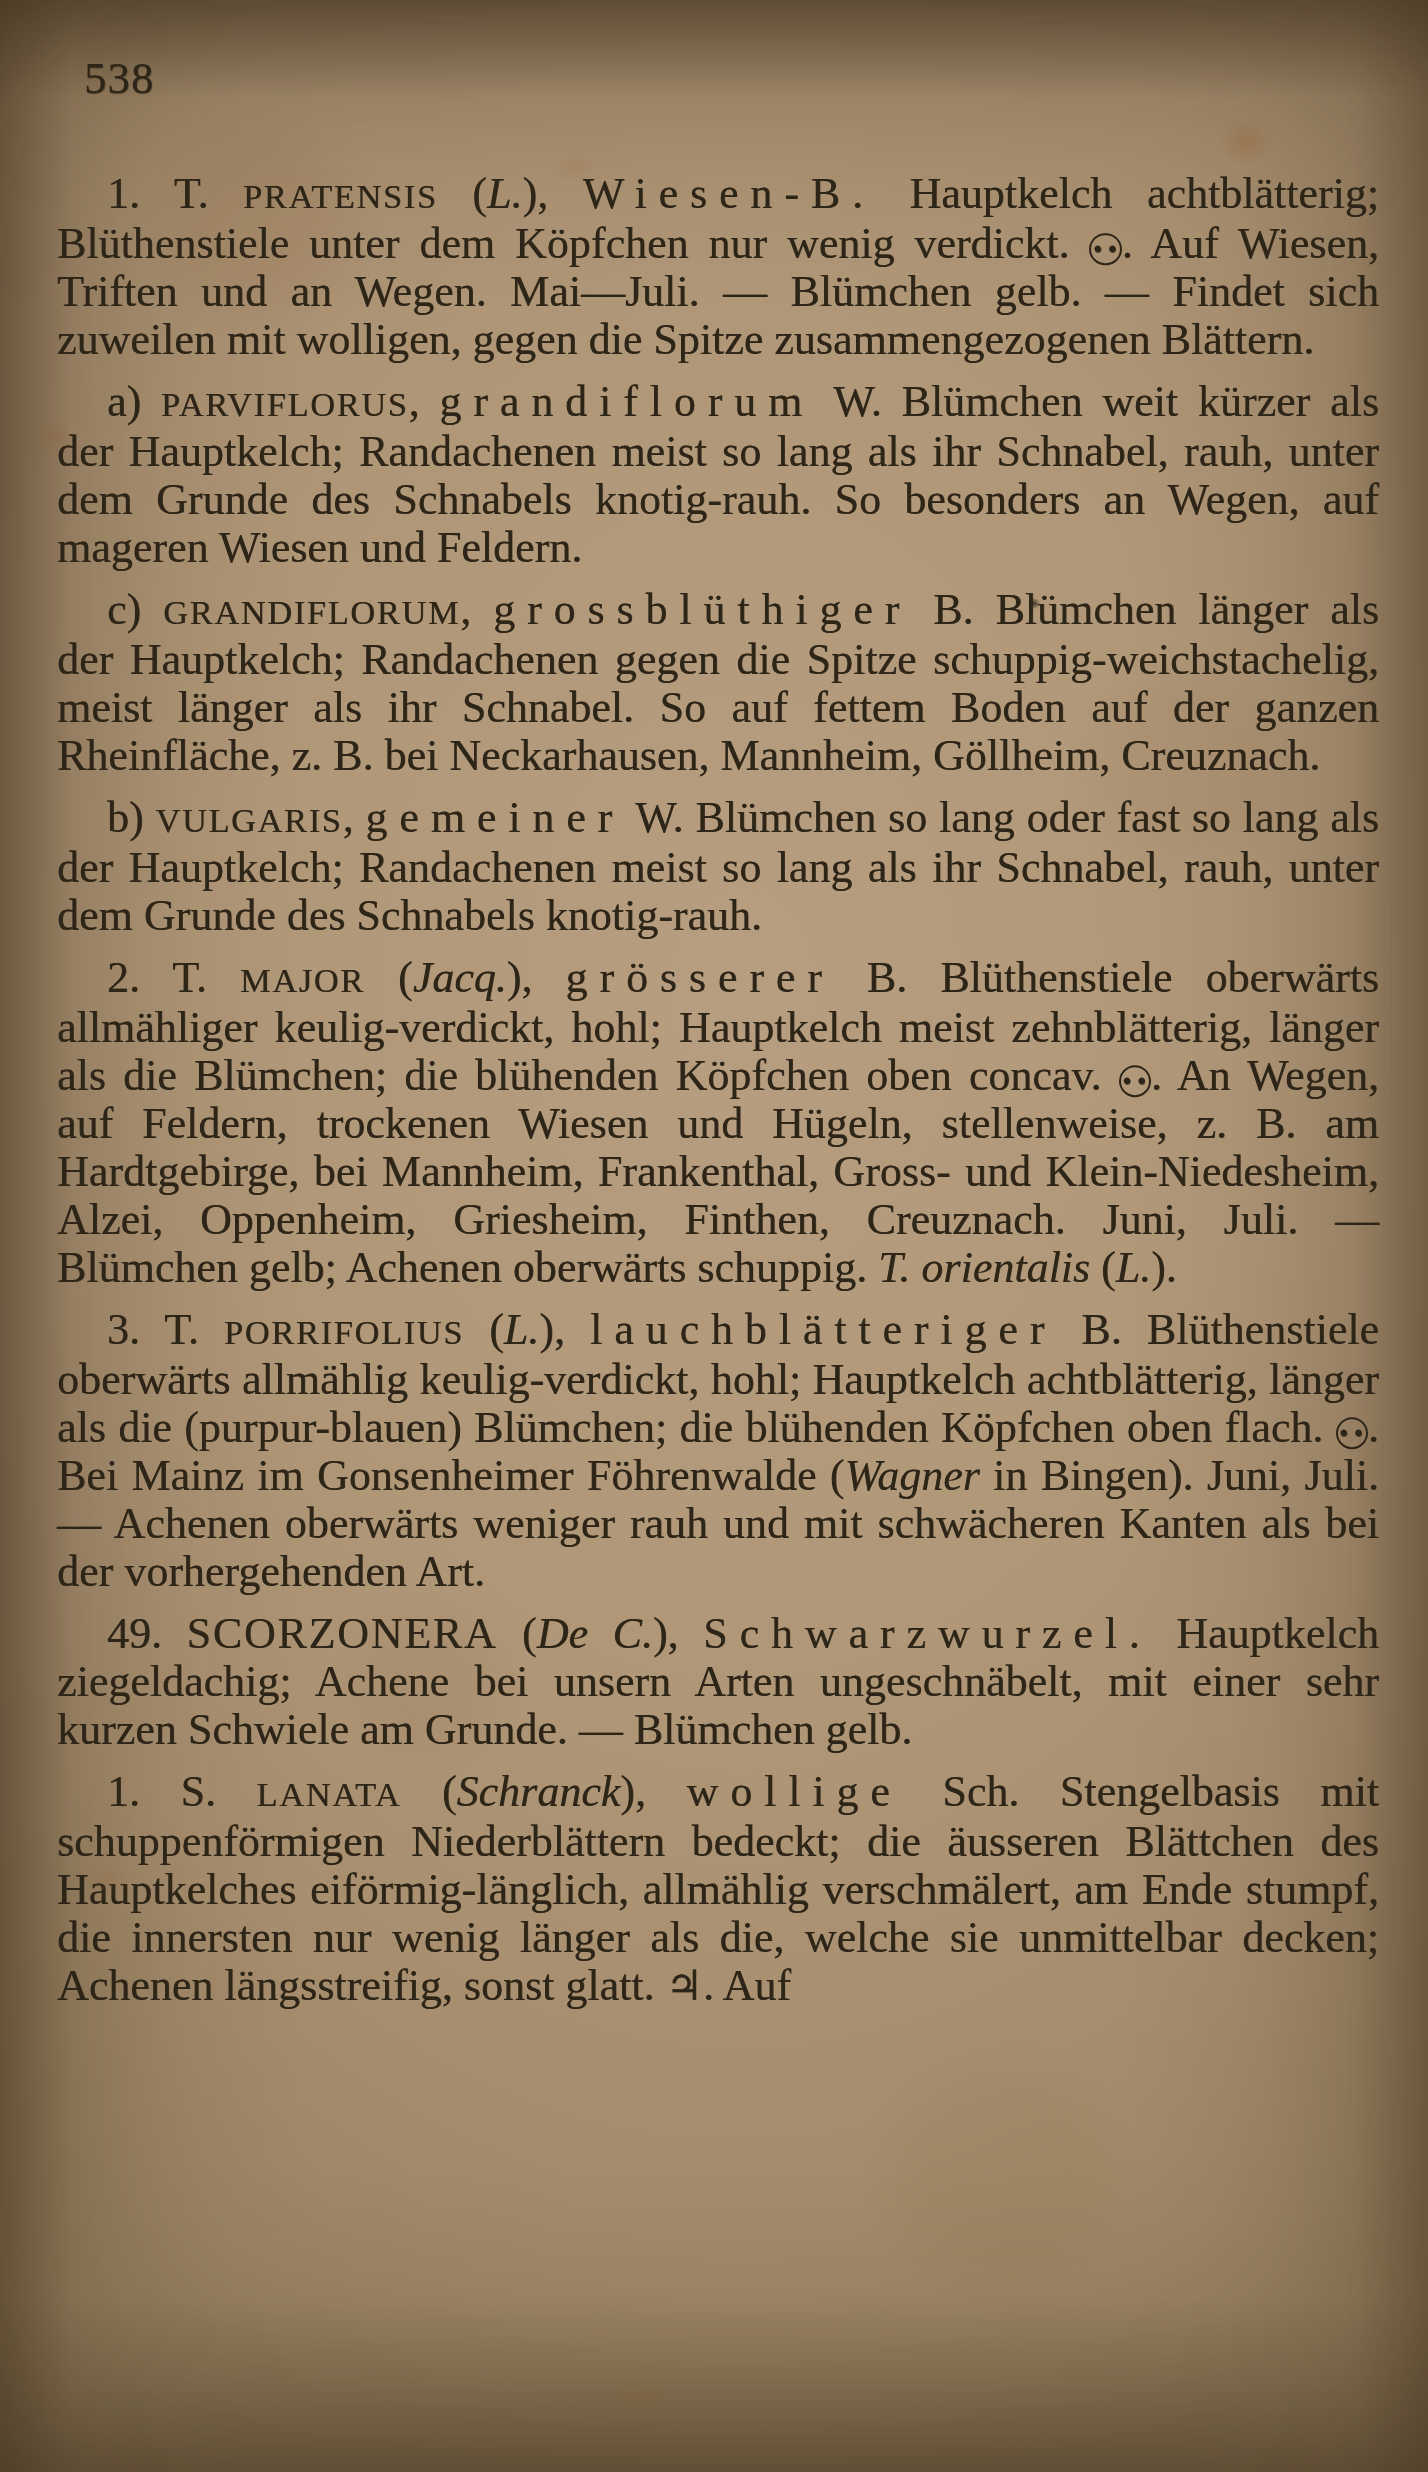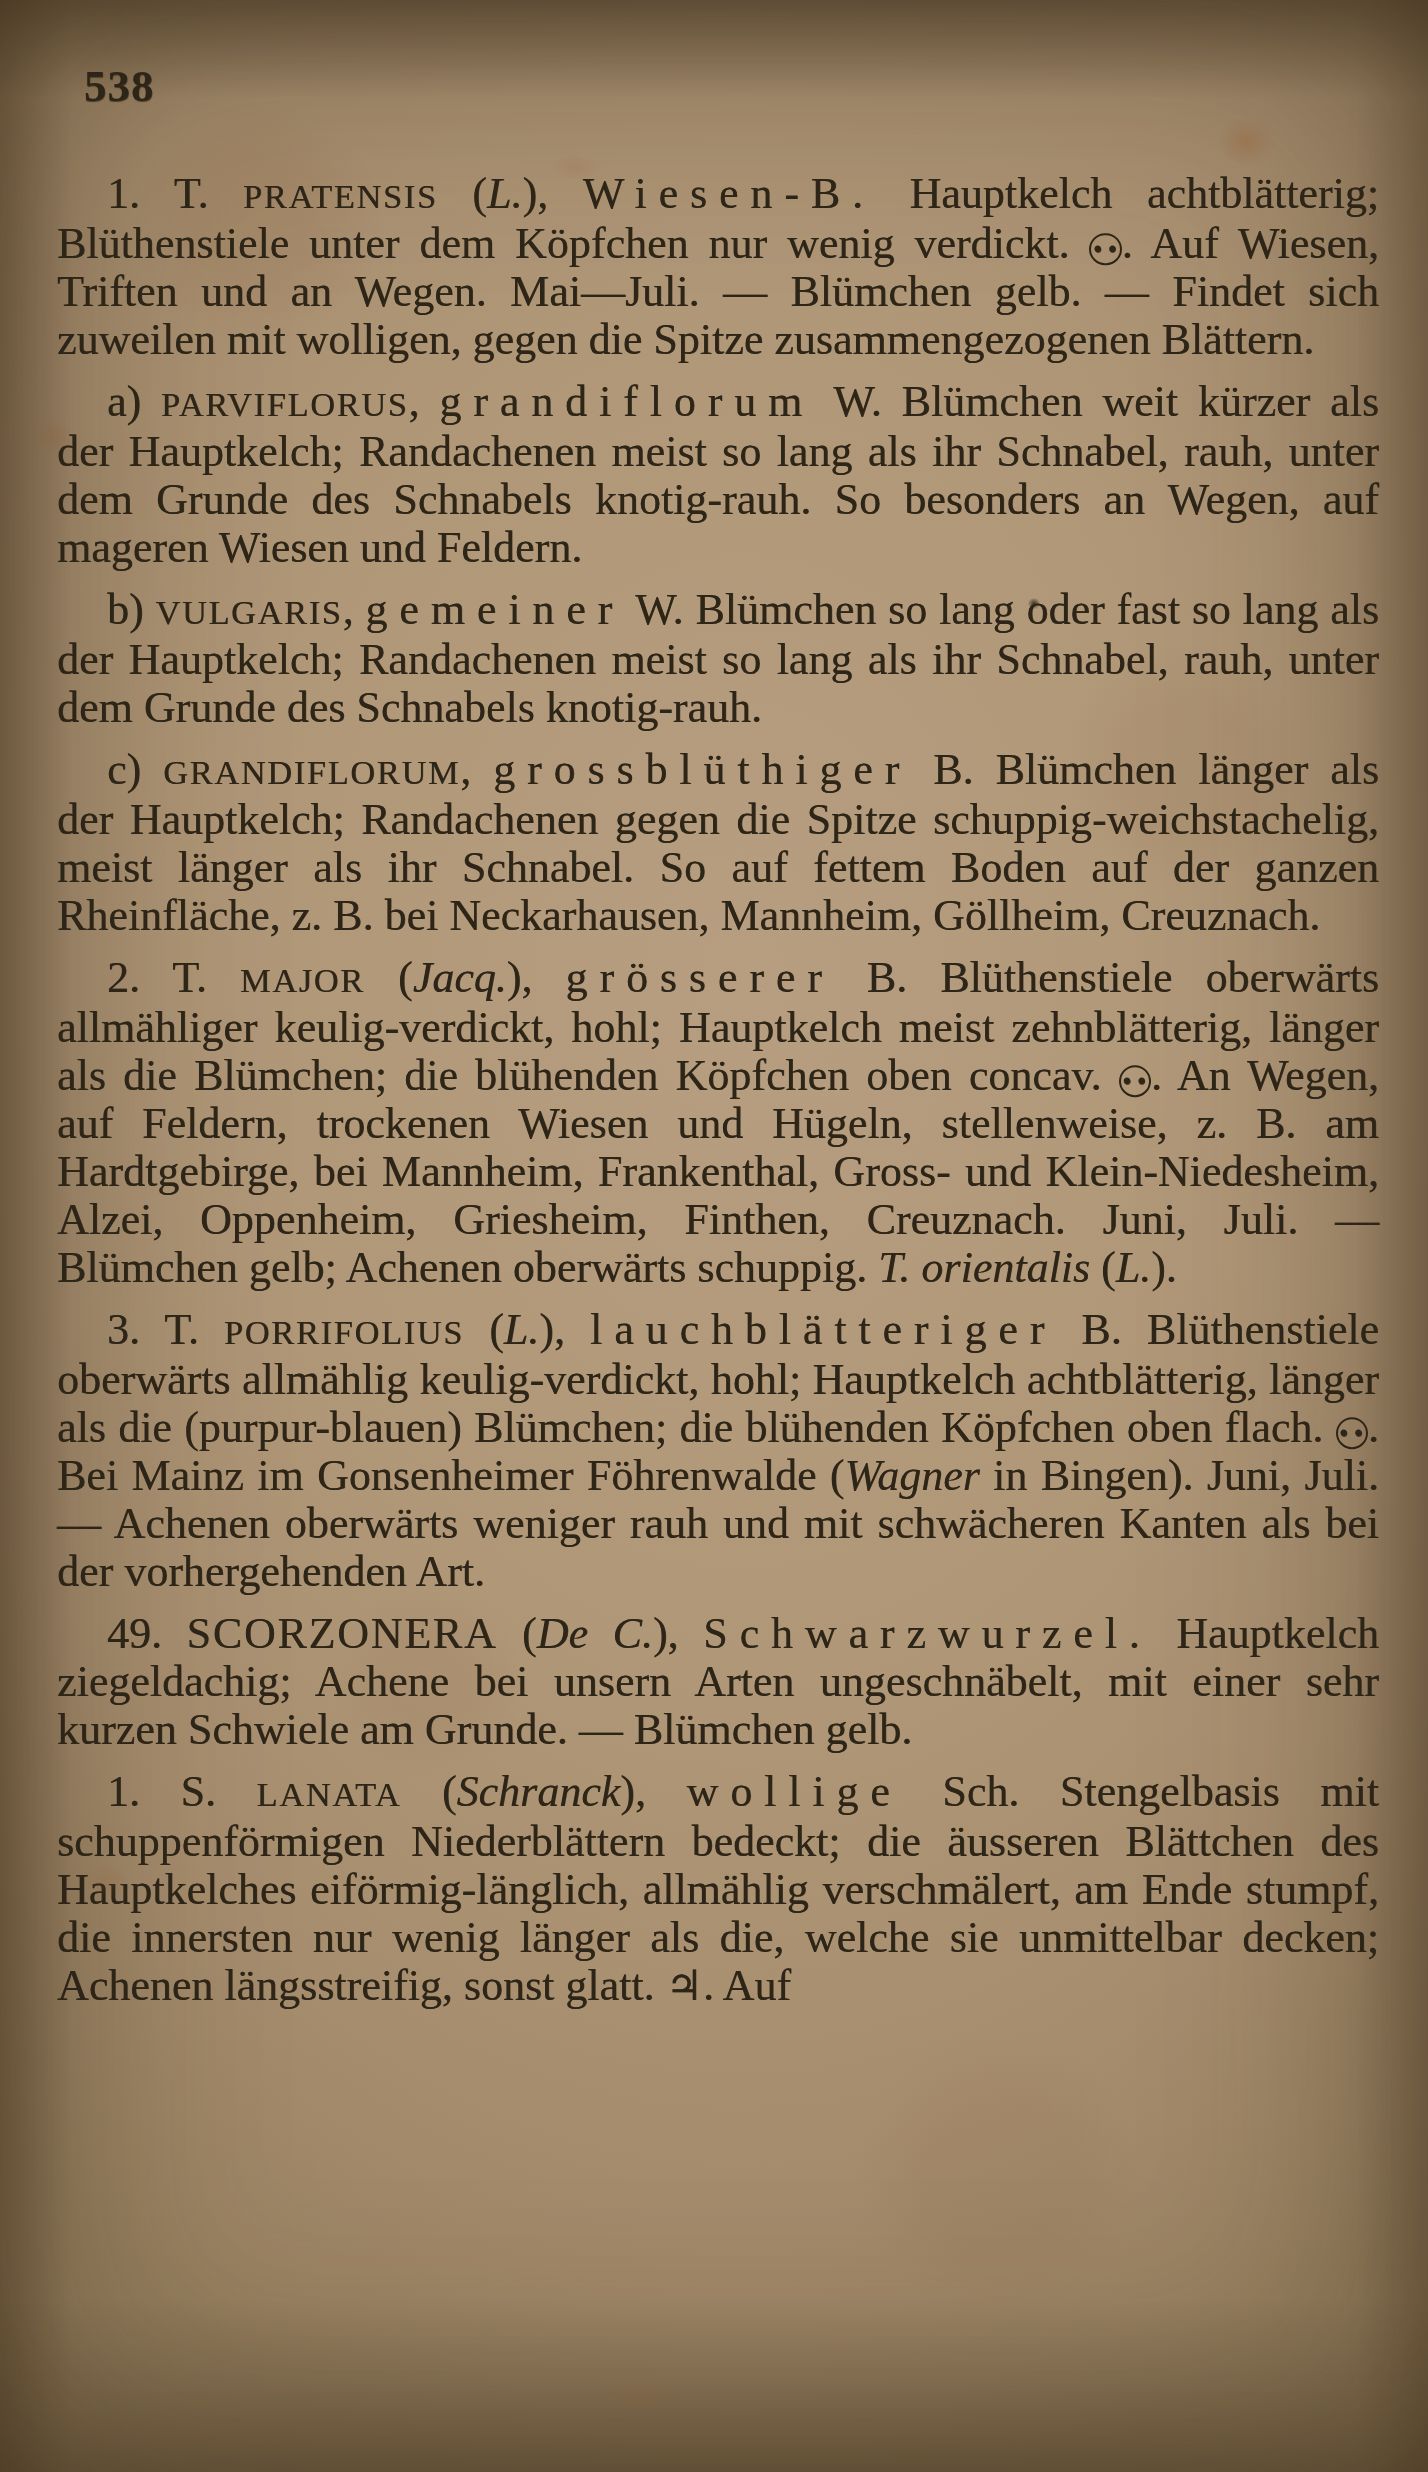--- a/index.html
+++ b/index.html
@@ -30,22 +30,22 @@
   .stain-5{left:600px;top:2380px;width:80px;height:34px;background:radial-gradient(ellipse, rgba(140,90,45,0.14), rgba(140,90,45,0) 70%);}
   .stain-6{left:550px;top:154px;width:50px;height:26px;background:radial-gradient(ellipse, rgba(150,95,45,0.16), rgba(150,95,45,0) 70%);}
 
   .header{
     position:absolute;top:52px;left:0;right:0;
     text-align:center;font-weight:bold;font-size:47px;line-height:1.1;
     letter-spacing:3px;
     text-shadow:0.5px 0.5px 0.8px rgba(40,30,15,0.65);
   }
   .pagenum{
-    position:absolute;left:84px;top:10px;
-    font-size:45px;letter-spacing:1px;font-weight:bold;
+    position:absolute;left:84px;top:2px;
+    font-size:45px;letter-spacing:1px;font-weight:normal;
   }
   .bodytext{
     position:absolute;top:170px;left:57px;width:1322px;
     font-size:44px;line-height:48px;text-align:justify;
     text-shadow:0.45px 0.45px 0.6px rgba(40,30,15,0.72);
   }
   .para{margin:0 0 14px 0;}
   .para.indent{text-indent:50px;}
   .run-sc{text-transform:uppercase;font-size:0.78em;letter-spacing:0.05em;}
   .run-caps{letter-spacing:0.04em;}
@@ -67,22 +67,22 @@
 <div class="page">
   <div class="texture"></div>
 
   <div class="header">
     <span class="pagenum">538</span>
   </div>
 
   <div class="bodytext">
       <p class="para indent"><span>1. T. </span><span class="run-sc">pratensis</span><span> (</span><span class="run-it">L.</span><span>), </span><span class="run-sp">Wiesen-B.</span><span> Hauptkelch achtblätterig; Blüthenstiele unter dem Köpfchen nur wenig verdickt. </span><span class="run-symbi">··</span><span>. Auf Wiesen, Triften und an Wegen. Mai—Juli. — Blümchen gelb. — Findet sich zuweilen mit wolligen, gegen die Spitze zusammengezogenen Blättern.</span></p>
       <p class="para indent"><span>a) </span><span class="run-sc">parviflorus</span><span>, </span><span class="run-sp">grandiflorum</span><span> W. Blümchen weit kürzer als der Hauptkelch; Randachenen meist so lang als ihr Schnabel, rauh, unter dem Grunde des Schnabels knotig-rauh. So besonders an Wegen, auf mageren Wiesen und Feldern.</span></p>
+      <p class="para indent"><span>c) </span><span class="run-sc">grandiflorum</span><span>, </span><span class="run-sp">grossblüthiger</span><span> B. Blümchen länger als der Hauptkelch; Randachenen gegen die Spitze schuppig-weichstachelig, meist länger als ihr Schnabel. So auf fettem Boden auf der ganzen Rheinfläche, z. B. bei Neckarhausen, Mannheim, Göllheim, Creuznach.</span></p>
       <p class="para indent"><span>b) </span><span class="run-sc">vulgaris</span><span>, </span><span class="run-sp">gemeiner</span><span> W. Blümchen so lang oder fast so lang als der Hauptkelch; Randachenen meist so lang als ihr Schnabel, rauh, unter dem Grunde des Schnabels knotig-rauh.</span></p>
-      <p class="para indent"><span>c) </span><span class="run-sc">grandiflorum</span><span>, </span><span class="run-sp">grossblüthiger</span><span> B. Blümchen länger als der Hauptkelch; Randachenen gegen die Spitze schuppig-weichstachelig, meist länger als ihr Schnabel. So auf fettem Boden auf der ganzen Rheinfläche, z. B. bei Neckarhausen, Mannheim, Göllheim, Creuznach.</span></p>
       <p class="para indent"><span>2. T. </span><span class="run-sc">major</span><span> (</span><span class="run-it">Jacq.</span><span>), </span><span class="run-sp">grösserer</span><span> B. Blüthenstiele oberwärts allmähliger keulig-verdickt, hohl; Hauptkelch meist zehnblätterig, länger als die Blümchen; die blühenden Köpfchen oben concav. </span><span class="run-symbi">··</span><span>. An Wegen, auf Feldern, trockenen Wiesen und Hügeln, stellenweise, z. B. am Hardtgebirge, bei Mannheim, Frankenthal, Gross- und Klein-Niedesheim, Alzei, Oppenheim, Griesheim, Finthen, Creuznach. Juni, Juli. — Blümchen gelb; Achenen oberwärts schuppig. </span><span class="run-it">T. orientalis</span><span> (</span><span class="run-it">L.</span><span>).</span></p>
       <p class="para indent"><span>3. T. </span><span class="run-sc">porrifolius</span><span> (</span><span class="run-it">L.</span><span>), </span><span class="run-sp">lauchblätteriger</span><span> B. Blüthenstiele oberwärts allmählig keulig-verdickt, hohl; Hauptkelch achtblätterig, länger als die (purpur-blauen) Blümchen; die blühenden Köpfchen oben flach. </span><span class="run-symbi">··</span><span>. Bei Mainz im Gonsenheimer Föhrenwalde (</span><span class="run-it">Wagner</span><span> in Bingen). Juni, Juli. — Achenen oberwärts weniger rauh und mit schwächeren Kanten als bei der vorhergehenden Art.</span></p>
       <p class="para indent"><span>49. </span><span class="run-caps">SCORZONERA</span><span> (</span><span class="run-it">De C.</span><span>), </span><span class="run-sp">Schwarzwurzel.</span><span> Hauptkelch ziegeldachig; Achene bei unsern Arten ungeschnäbelt, mit einer sehr kurzen Schwiele am Grunde. — Blümchen gelb.</span></p>
       <p class="para indent"><span>1. S. </span><span class="run-sc">lanata</span><span> (</span><span class="run-it">Schranck</span><span>), </span><span class="run-sp">wollige</span><span> Sch. Stengelbasis mit schuppenförmigen Niederblättern bedeckt; die äusseren Blättchen des Hauptkelches eiförmig-länglich, allmählig verschmälert, am Ende stumpf, die innersten nur wenig länger als die, welche sie unmittelbar decken; Achenen längsstreifig, sonst glatt. </span><span class="run-symper">♃</span><span>. Auf</span></p>
     </div>
 
   <div class="stain stain-1"></div>
   <div class="stain stain-2"></div>
   <div class="stain stain-3"></div>
   <div class="stain stain-4"></div>

